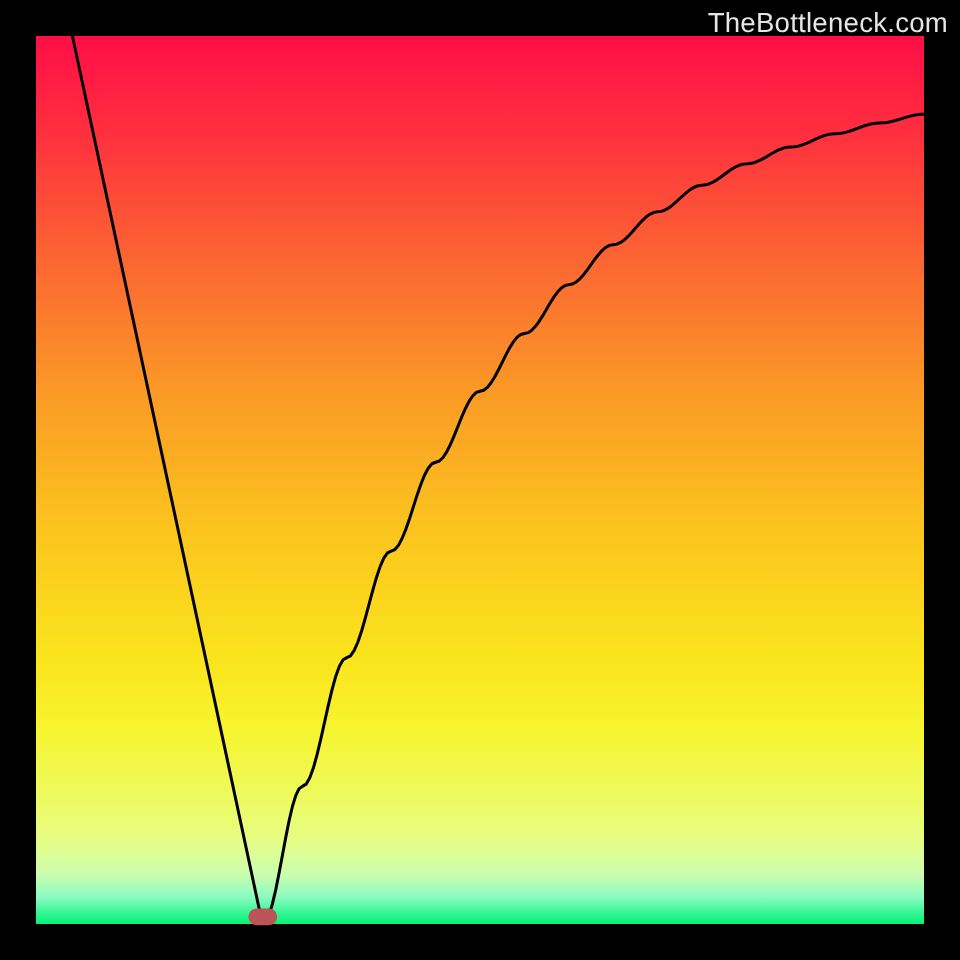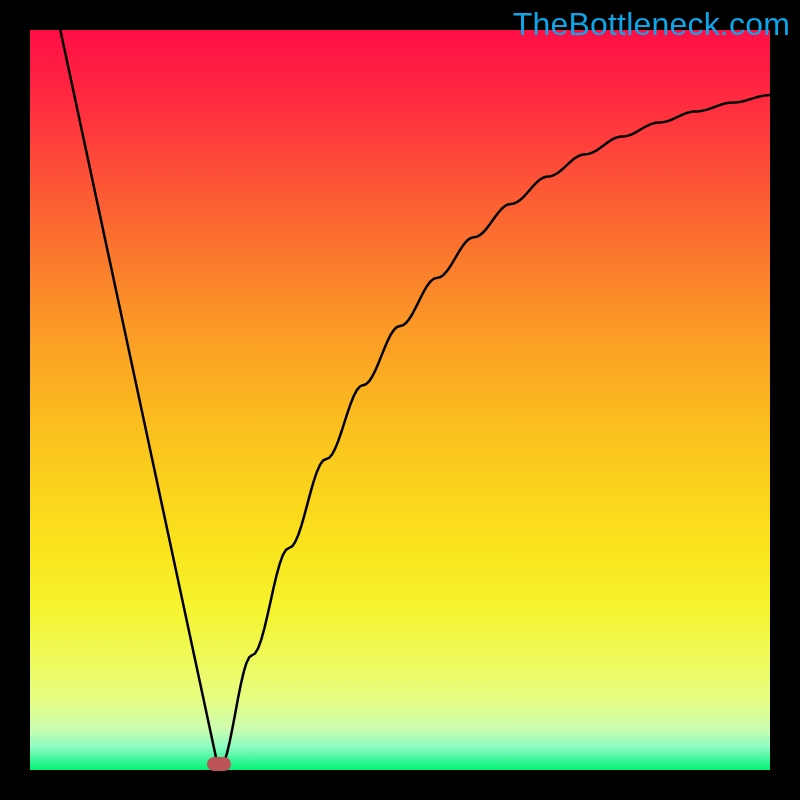--- a/index.html
+++ b/index.html
@@ -23,22 +23,22 @@
     position: absolute;
     left: 0;
     top: 0;
     width: 740px;
     height: 740px;
   }
   .watermark {
     position: absolute;
     top: 6px;
     right: 10px;
-    color: #0ea5e9;
-    font-size: 32px;
+    color: #e5e5e5;
+    font-size: 23px;
     font-weight: 500;
     letter-spacing: 0.2px;
     text-align: right;
   }
   .marker {
     position: absolute;
     width: 24px;
     height: 14px;
     background: #bc5357;
     border-radius: 8px;

